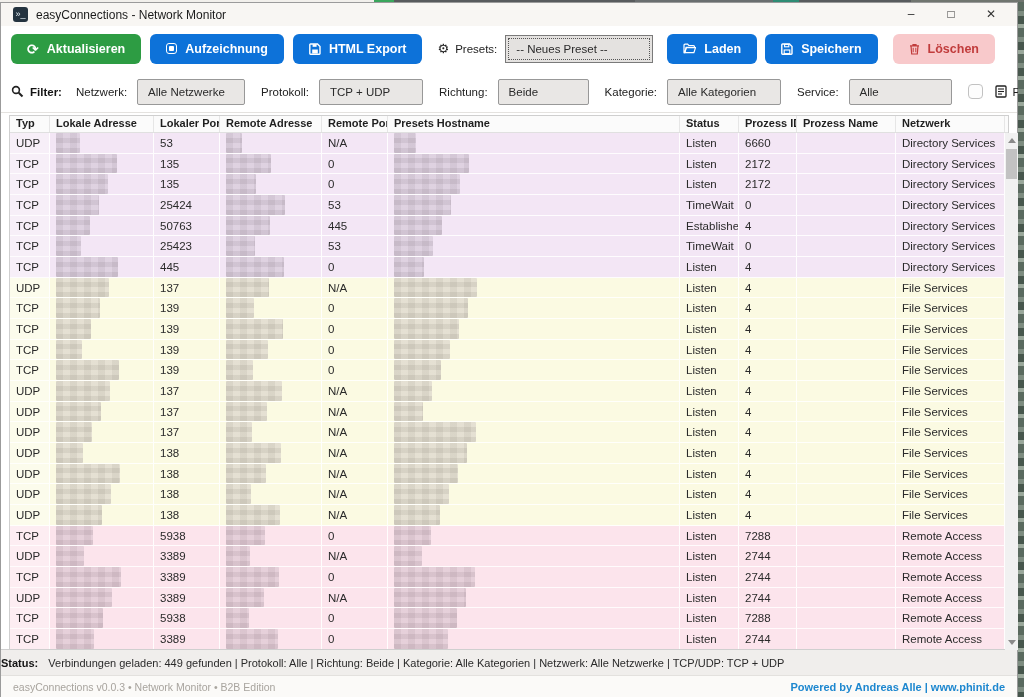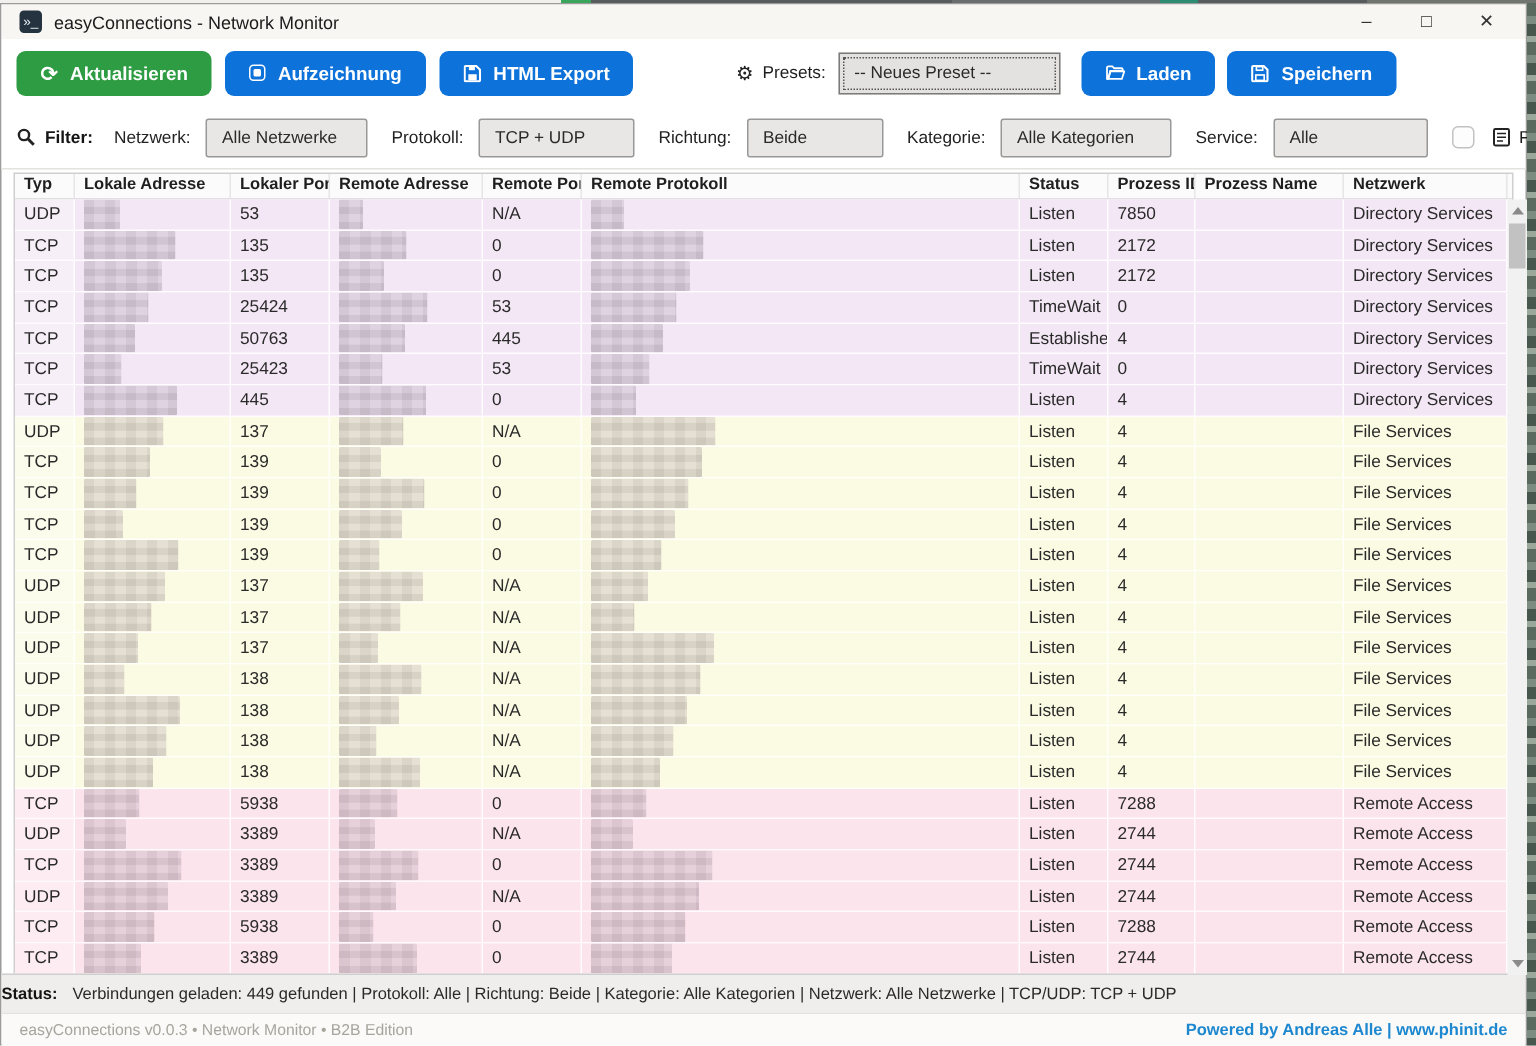--- a/index.html
+++ b/index.html
@@ -166,20 +166,29 @@
             <path d="M1.5 1h7L11 3.5V10.5a.7.7 0 0 1-.7.7H1.5a.7.7 0 0 1-.7-.7V1.7a.7.7 0 0 1 .7-.7z" fill="none" stroke="#fff" stroke-width="1.4"></path>
             <rect x="3.2" y="7" width="5.6" height="3.6" fill="none" stroke="#fff" stroke-width="1.1"></rect>
             <rect x="3.6" y="1.4" width="4.2" height="2.4" fill="none" stroke="#fff" stroke-width="1.1"></rect>
           </svg>
       </span>
       <span>Speichern</span>
     </button>
 
     <div class="flex1"></div>
 
+    <button class="btn btn-danger">
+      <span class="bicon">
+        <svg width="11" height="12" viewBox="0 0 11 12">
+            <path d="M1 2.8h9M4 2.8V1.6h3v1.2M2 2.8l.7 8.2h5.6l.7-8.2" fill="none" stroke="#c13c3c" stroke-width="1.2"></path>
+            <path d="M4.2 4.8v4.4M6.8 4.8v4.4" stroke="#c13c3c" stroke-width="1"></path>
+          </svg>
+      </span>
+      <span>Löschen</span>
+    </button>
   </div>
 
   <div class="filterbar">
     <span>
       <svg width="13" height="13" viewBox="0 0 13 13">
           <circle cx="5" cy="5" r="3.4" fill="none" stroke="#222" stroke-width="1.6"></circle>
           <line x1="7.7" y1="7.7" x2="11.5" y2="11.5" stroke="#222" stroke-width="2"></line>
         </svg>
     </span>
     <span class="filter-label">Filter:</span>
@@ -220,21 +229,21 @@
   </div>
 
   <div class="tablewrap">
     <div class="tbl">
       <div class="thead" id="thead">
           <div class="th" style="width: 40px;">Typ</div>
           <div class="th" style="width: 104px;">Lokale Adresse</div>
           <div class="th" style="width: 66px;">Lokaler Port</div>
           <div class="th" style="width: 102px;">Remote Adresse</div>
           <div class="th" style="width: 66px;">Remote Port</div>
-          <div class="th" style="width: 292px;">Remote Protokoll</div>
+          <div class="th" style="width: 292px;">Presets Hostname</div>
           <div class="th" style="width: 59px;">Status</div>
           <div class="th" style="width: 58px;">Prozess ID</div>
           <div class="th" style="width: 99px;">Prozess Name</div>
           <div class="th" style="width: 109px;">Netzwerk</div>
         </div>
       <div class="tbody-zone">
         <div class="tbody" id="tbody">
             <div class="trow" style="background: rgb(243, 230, 245);">
               <div class="td td-typ" style="width: 40px;">UDP</div>
               <div class="td" style="width: 104px;">
@@ -242,21 +251,21 @@
               </div>
               <div class="td" style="width: 66px;">53</div>
               <div class="td" style="width: 102px;">
                 <div class="redact" style="width: 16px;"></div>
               </div>
               <div class="td" style="width: 66px;">N/A</div>
               <div class="td" style="width: 292px;">
                 <div class="redact" style="width: 22px;"></div>
               </div>
               <div class="td" style="width: 59px;">Listen</div>
-              <div class="td" style="width: 58px;">7850</div>
+              <div class="td" style="width: 58px;">6660</div>
               <div class="td" style="width: 99px;"></div>
               <div class="td" style="width: 109px;">Directory Services</div>
             </div>
             <div class="trow" style="background: rgb(243, 230, 245);">
               <div class="td td-typ" style="width: 40px;">TCP</div>
               <div class="td" style="width: 104px;">
                 <div class="redact" style="width: 61px;"></div>
               </div>
               <div class="td" style="width: 66px;">135</div>
               <div class="td" style="width: 102px;">

